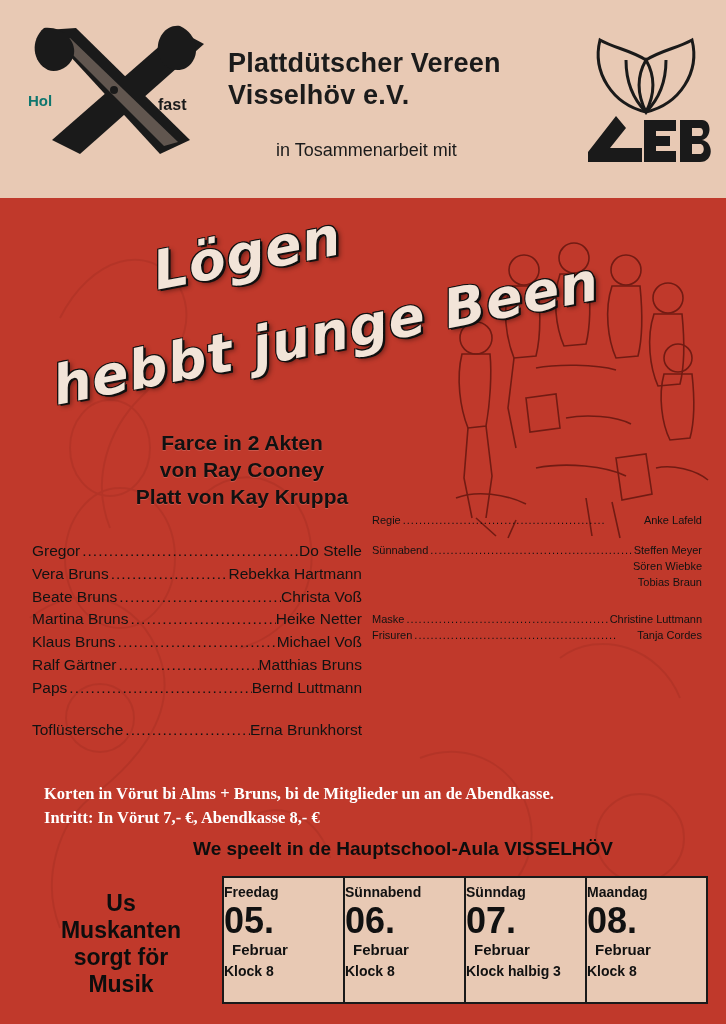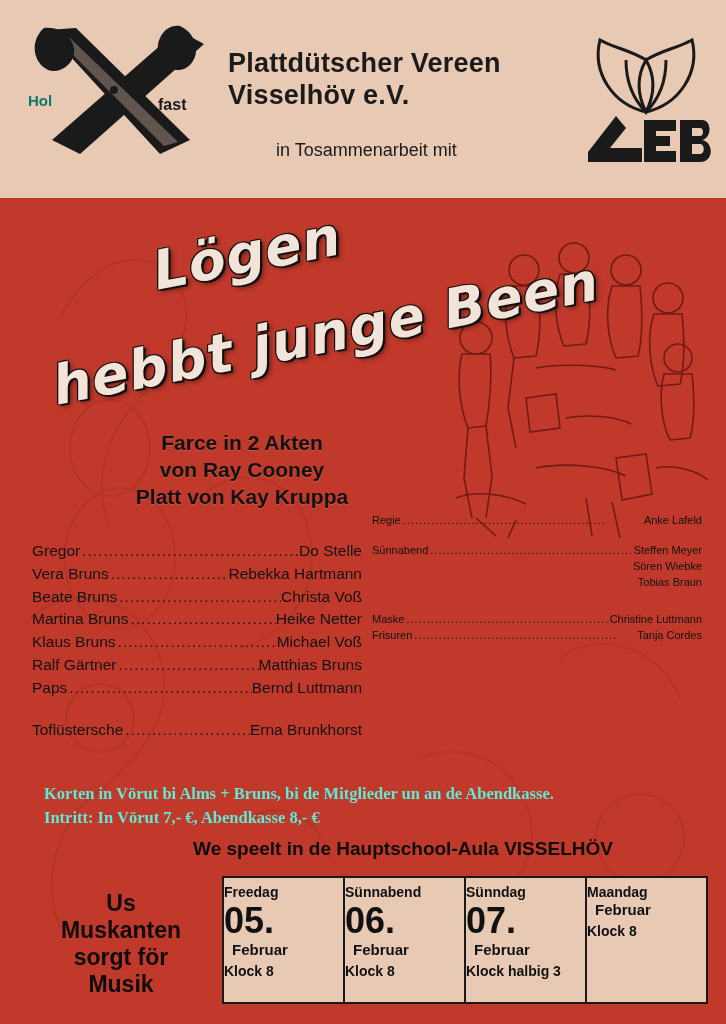--- a/index.html
+++ b/index.html
@@ -156,21 +156,21 @@
   .row .val { flex: 0 0 auto; }
   .row.cont .dots { visibility: hidden; }
   .row.gap { margin-top: 14px; }
   .row.gap2 { margin-top: 20px; }
 
   
   .info {
     position: absolute;
     left: 44px; top: 782px;
     width: 650px;
-    color: #5eead4;
+    color: #ffffff;
     font-family: "Liberation Serif", serif;
     font-size: 16.5px;
     font-weight: bold;
     line-height: 1.45;
   }
   .venue {
     position: absolute;
     left: 0; top: 838px;
     width: 726px;
     text-align: center;
@@ -445,18 +445,19 @@
       <div class="time">Klock 8</div>
     </div>
     <div class="date-cell">
       <div class="dow">Sünndag</div>
       <div class="day">07.</div>
       <div class="mon">Februar</div>
       <div class="time">Klock halbig 3</div>
     </div>
     <div class="date-cell">
       <div class="dow">Maandag</div>
+      <div class="day">08.</div>
       <div class="mon">Februar</div>
       <div class="time">Klock 8</div>
     </div>
   </div>
 
 </div>
 
 </body></html>

